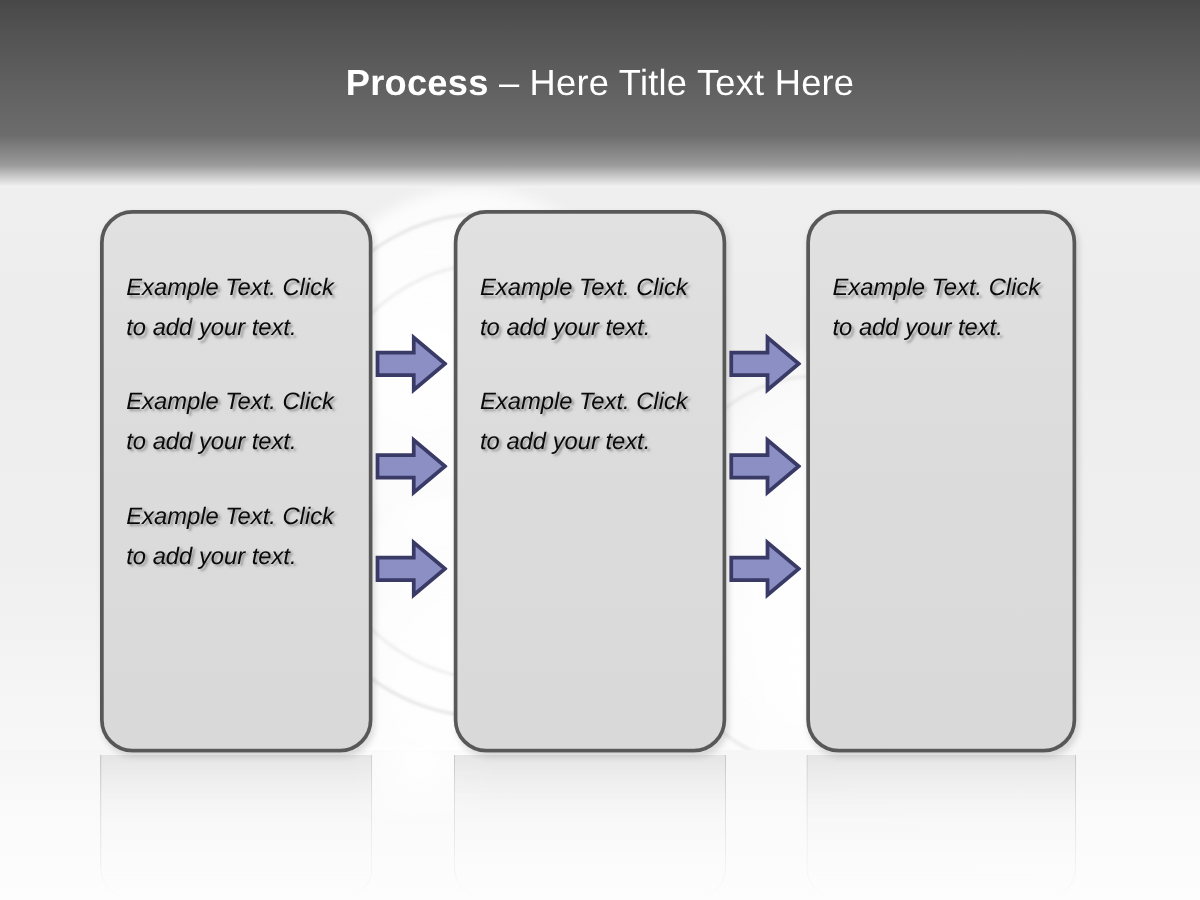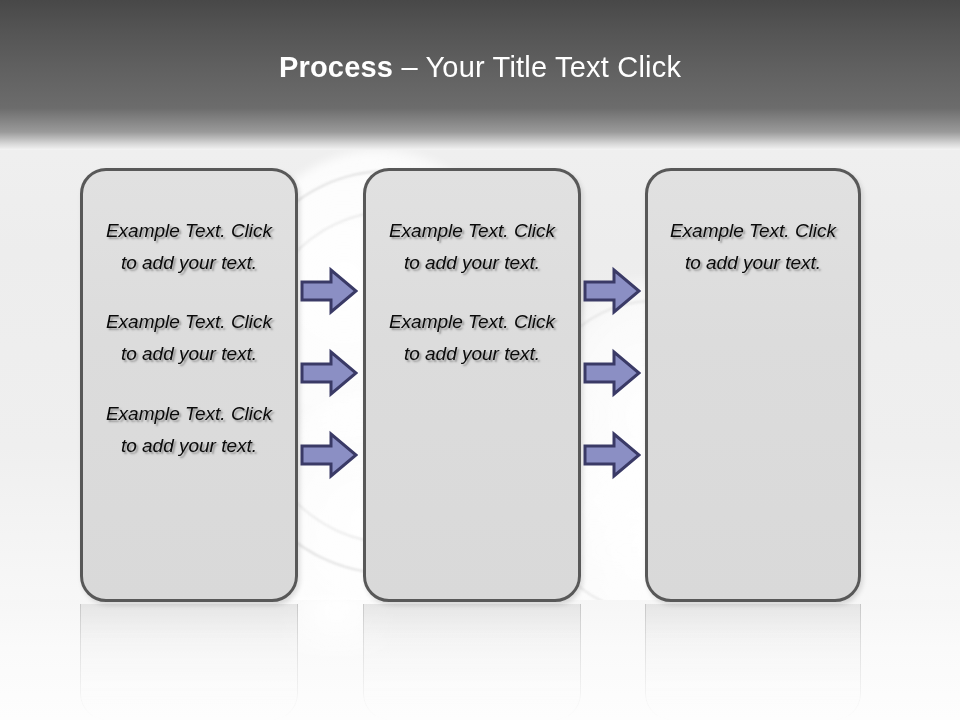--- a/index.html
+++ b/index.html
@@ -139,21 +139,21 @@
   }
   #box-1 { left: 80px;  width: 218px; }
   #box-2 { left: 363px; width: 218px; }
   #box-3 { left: 645px; width: 216px; }
 
   .box-text {
     font-style: italic;
     font-size: 19px;
     line-height: 1.67;
     color: #0a0a0a;
-    text-align: center;
+    text-align: left;
     text-shadow: 2px 2px 2px rgba(90,90,90,0.55);
     margin: 0 0 28px 0;
     padding: 0 6px;
   }
   .box-text:last-child { margin-bottom: 0; }
 
   
   .arrow-col {
     position: absolute;
     width: 66px;
@@ -219,21 +219,21 @@
   <div class="blob blob-b"></div>
   <div class="blob blob-c"></div>
   <div class="blob blob-d"></div>
   <div class="arc arc-1"></div>
   <div class="arc arc-2"></div>
   <div class="arc arc-3"></div>
   <div class="floor"></div>
 
   <div class="header">
     <div class="title">
-      <span class="t-bold">Process</span><span class="t-dash"> – </span><span class="t-rest">Your Title Text Click</span>
+      <span class="t-bold">Process</span><span class="t-dash"> – </span><span class="t-rest">Here Title Text Here</span>
     </div>
   </div>
 
   <div class="refl-blob"></div>
   <div class="reflection" id="reflection-1"></div>
   <div class="reflection" id="reflection-2"></div>
   <div class="reflection" id="reflection-3"></div>
 
   <div class="box" id="box-1">
     <p class="box-text">Example Text. Click  to add your text.</p>

